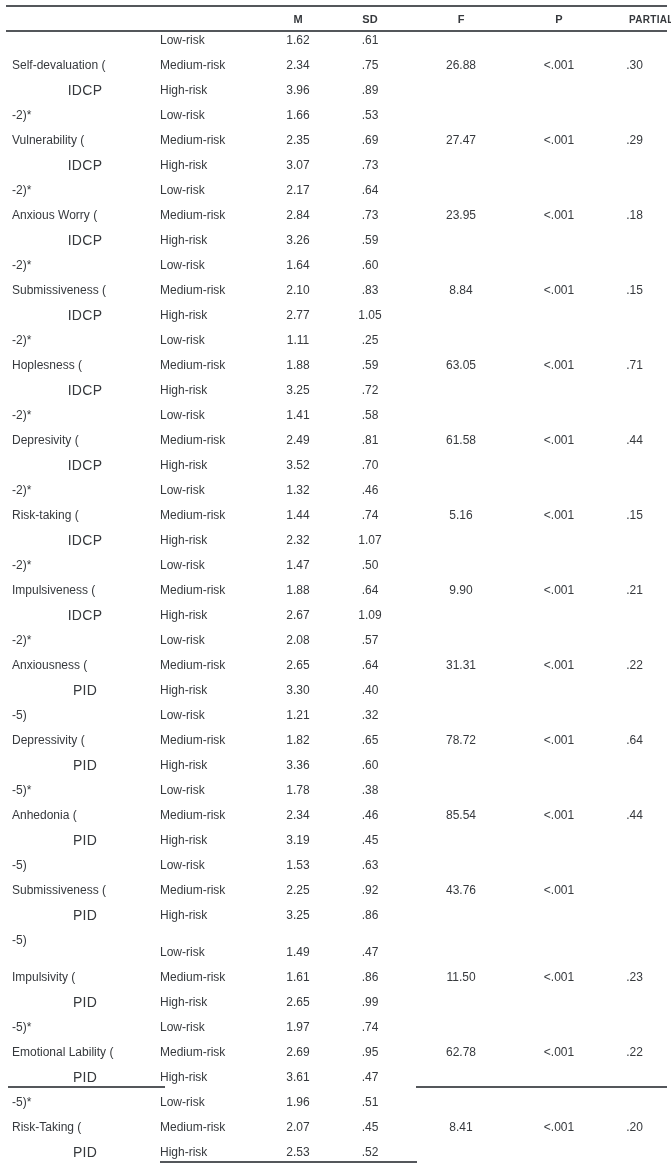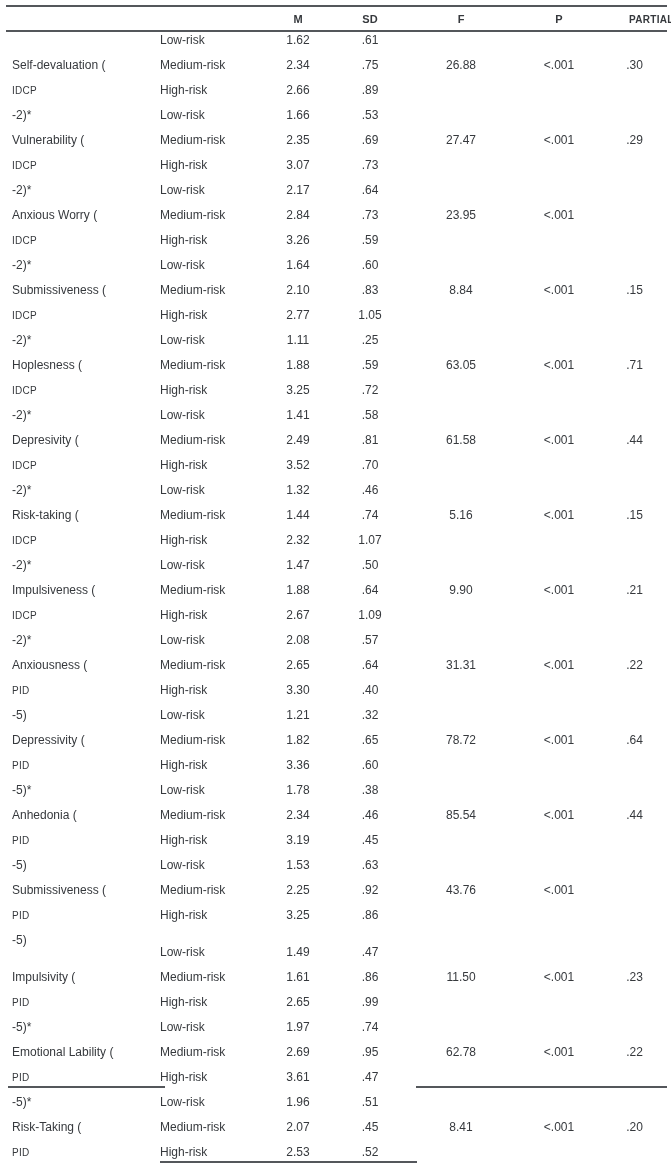--- a/index.html
+++ b/index.html
@@ -27,21 +27,21 @@
   .group { }
   .group:nth-child(13) { margin-top:12px; }
   .row {
     display:grid; grid-template-columns:158px 100px 80px 64px 118px 78px 73px;
     height:25px; line-height:25px; font-size:12px;
   }
   .cell { white-space:nowrap; overflow:visible; }
   .cell.label { padding-left:12px; }
   .cell.risk  { padding-left:2px; }
   .cell.num   { text-align:center; }
-  .sc { font-size:10px; letter-spacing:.3px; }
+  .sc { font-size:14px; letter-spacing:.3px;text-align:center; }
 </style>
 </head>
 <body>
 
 <div class="page">
 
   <div class="rule rule-top"></div>
 
   <div class="hdr">
     <div class="c"></div>
@@ -71,21 +71,21 @@
           <div class="cell risk">Medium-risk</div>
           <div class="cell num">2.34</div>
           <div class="cell num">.75</div>
           <div class="cell num">26.88</div>
           <div class="cell num">&lt;.001</div>
           <div class="cell num">.30</div>
         </div>
         <div class="row">
           <div class="cell label"></div>
           <div class="cell risk">High-risk</div>
-          <div class="cell num">2.66</div>
+          <div class="cell num">3.96</div>
           <div class="cell num">.89</div>
           <div class="cell num"></div>
           <div class="cell num"></div>
           <div class="cell num"></div>
         </div>
       </div>
       <div class="group">
         <div class="row">
           <div class="cell label"></div>
           <div class="cell risk">Low-risk</div>
@@ -124,20 +124,21 @@
           <div class="cell num"></div>
           <div class="cell num"></div>
         </div>
         <div class="row">
           <div class="cell label">Anxious Worry (<div class="sc">IDCP</div>-2)*</div>
           <div class="cell risk">Medium-risk</div>
           <div class="cell num">2.84</div>
           <div class="cell num">.73</div>
           <div class="cell num">23.95</div>
           <div class="cell num">&lt;.001</div>
+          <div class="cell num">.18</div>
         </div>
         <div class="row">
           <div class="cell label"></div>
           <div class="cell risk">High-risk</div>
           <div class="cell num">3.26</div>
           <div class="cell num">.59</div>
           <div class="cell num"></div>
           <div class="cell num"></div>
           <div class="cell num"></div>
         </div>

